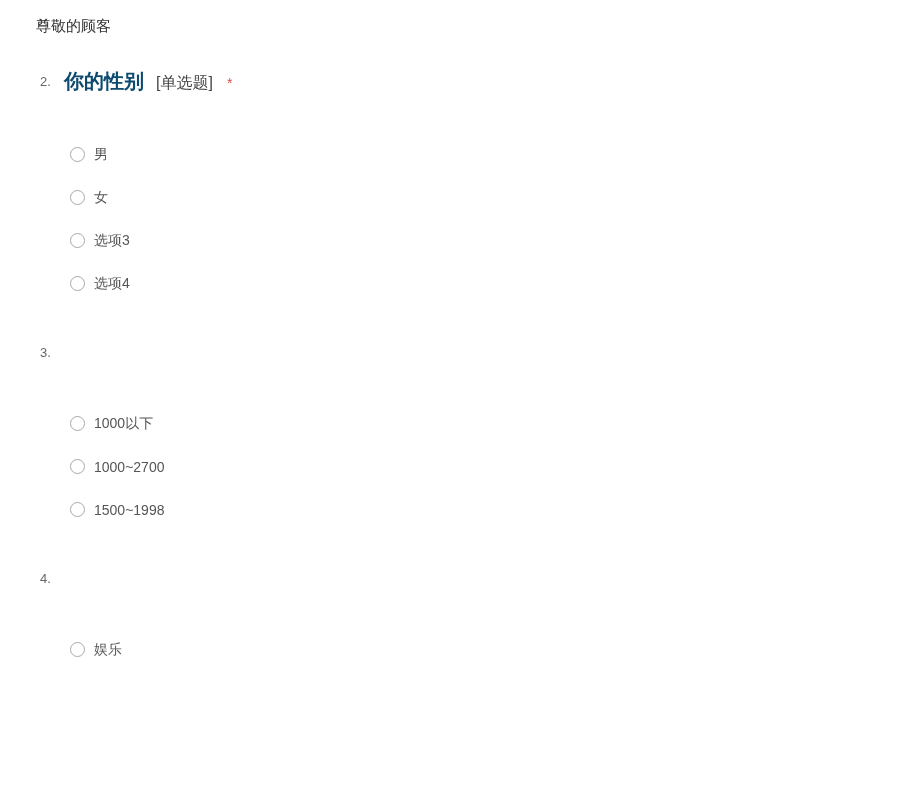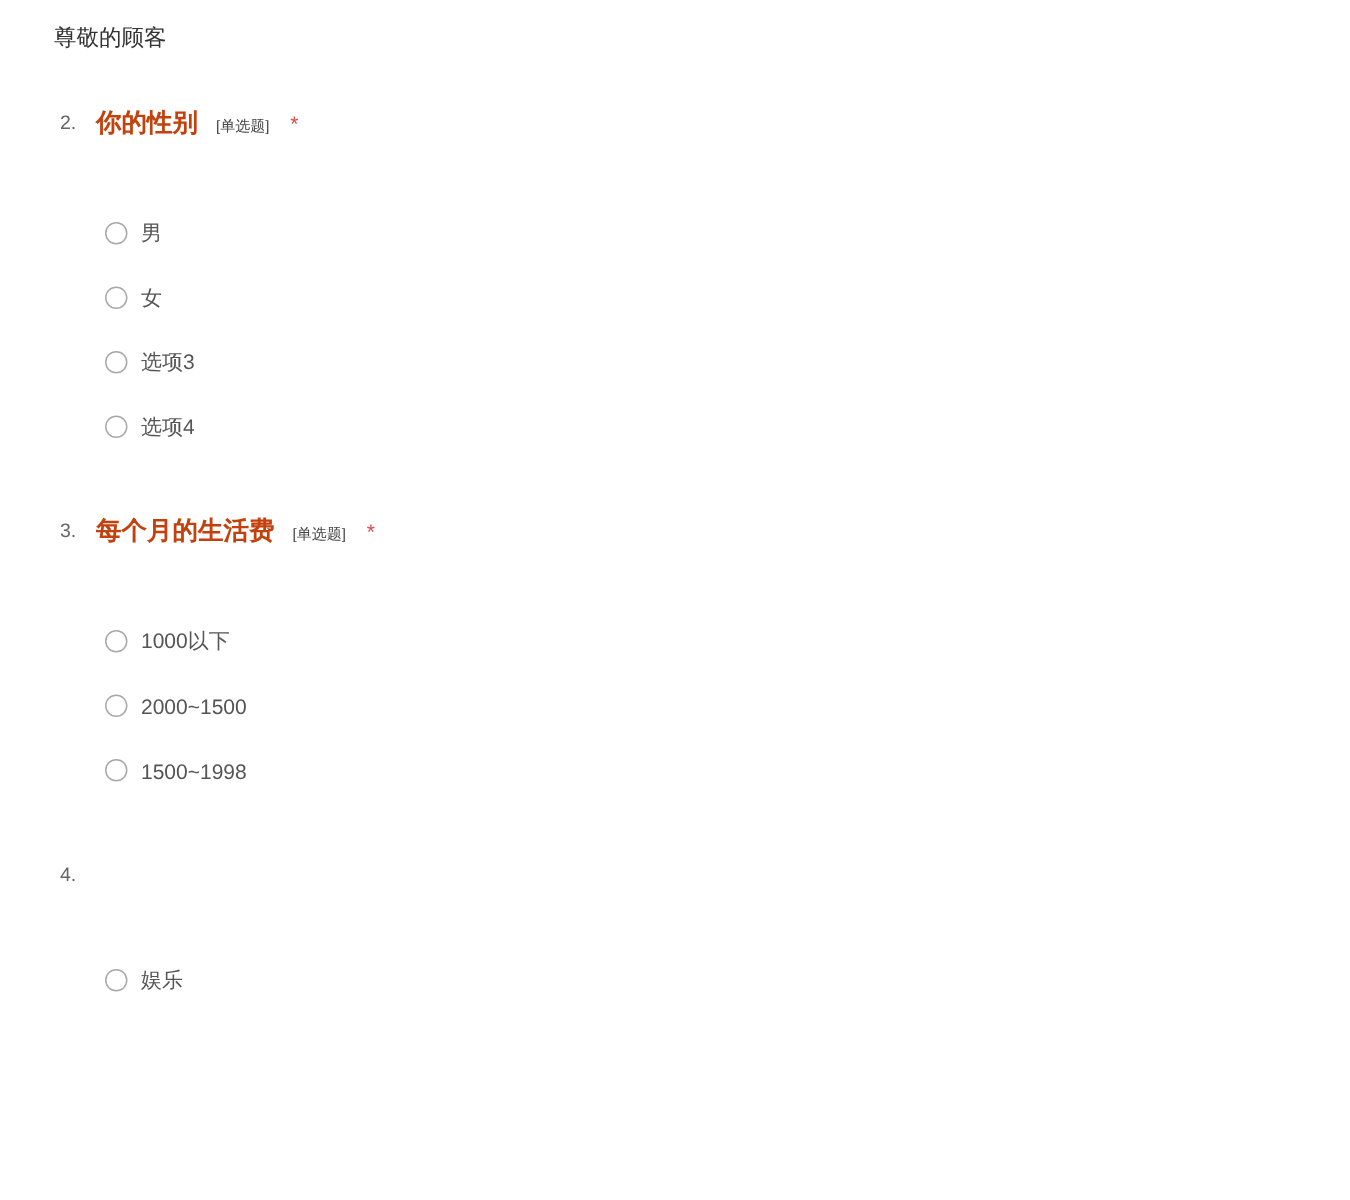--- a/index.html
+++ b/index.html
@@ -33,26 +33,26 @@
     padding-left: 4px;
     font-size: 13px;
     color: #666666;
     line-height: 29px;
   }
   .q-title-wrap {
     max-width: 500px;
     line-height: 29px;
   }
   .q-title {
-    font-size: 17px;
+    font-size: 20px;
     font-weight: bold;
-    color: #c2410c;
+    color: #0c4a6e;
   }
   .q-type {
-    font-size: 10px;
+    font-size: 16px;
     color: #454545;
     margin-left: 12px;
     white-space: nowrap;
   }
   .q-required {
     font-size: 14px;
     color: #e04a4a;
     margin-left: 14px;
   }
 
@@ -110,33 +110,30 @@
   <div class="option">
     <span class="radio"></span>
     <span class="opt-label">选项4</span>
   </div>
 </div>
   </div>
 
   <div class="question">
     <div class="q-header">
       <span class="q-num">3.</span>
-      <div class="q-title-wrap">
-        <span class="q-title">每个月的生活费</span><span class="q-type">[单选题]</span><span class="q-required">*</span>
-      </div>
     </div>
     <div class="q-options">
   <div class="option">
     <span class="radio"></span>
     <span class="opt-label">1000以下</span>
   </div>
 
   <div class="option">
     <span class="radio"></span>
-    <span class="opt-label">2000~1500</span>
+    <span class="opt-label">1000~2700</span>
   </div>
 
   <div class="option">
     <span class="radio"></span>
     <span class="opt-label">1500~1998</span>
   </div>
 
 </div>
   </div>
 

